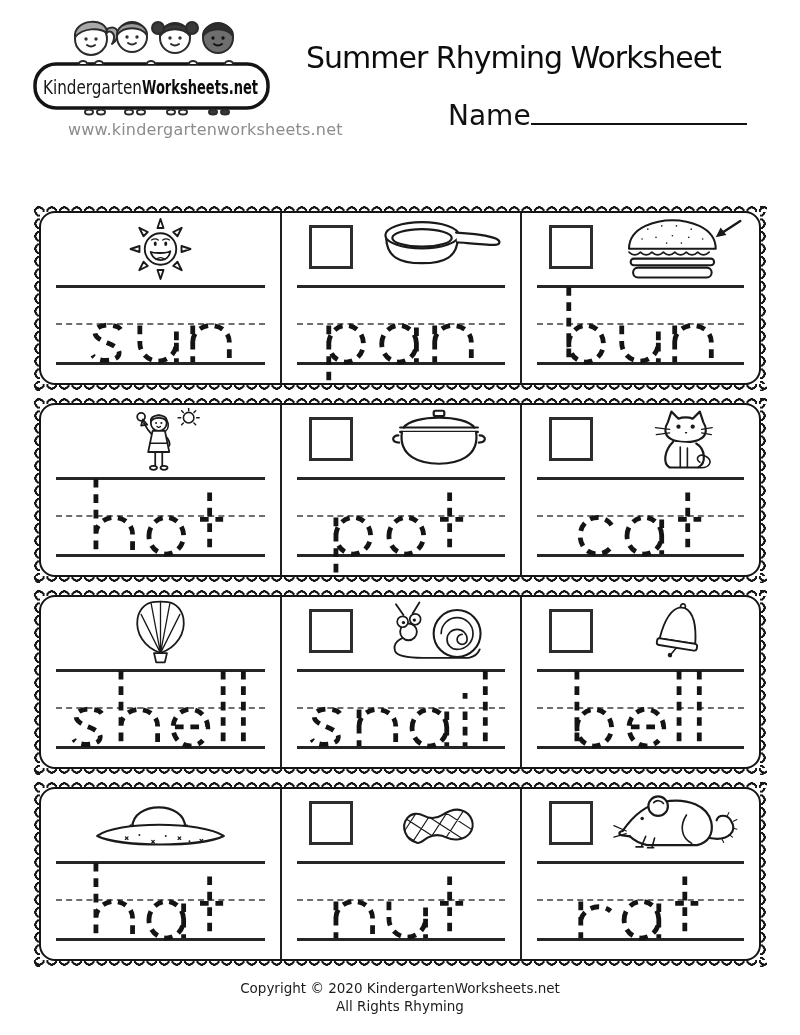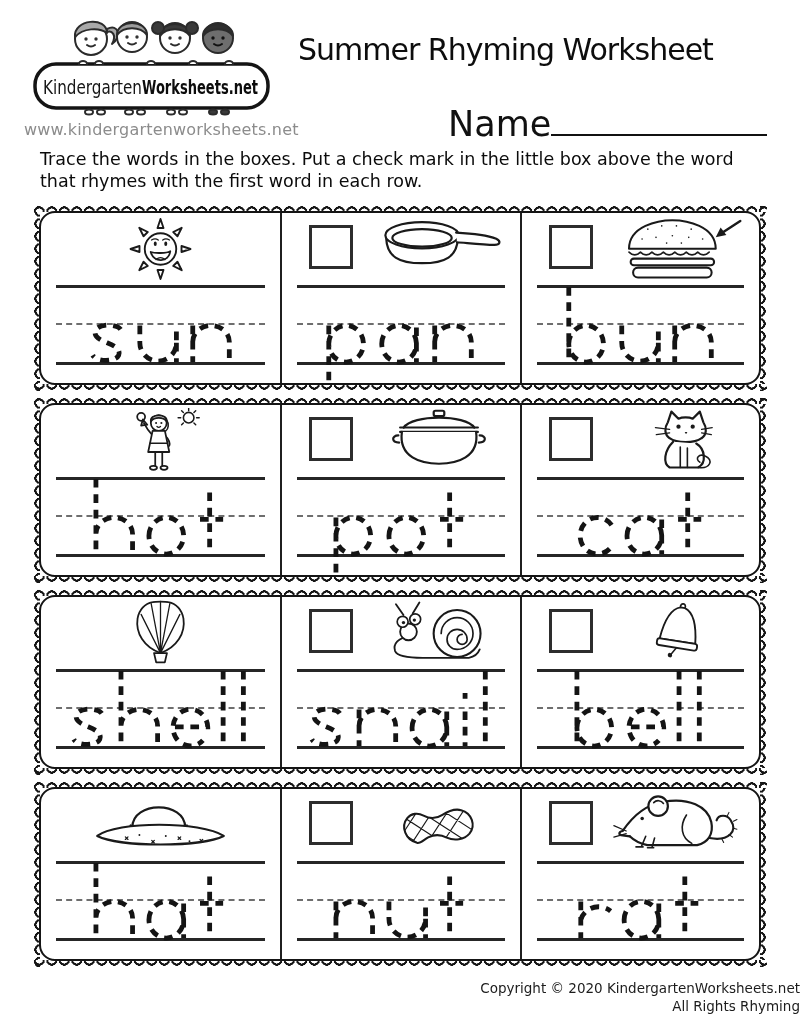--- a/index.html
+++ b/index.html
@@ -1,23 +1,23 @@
 <!DOCTYPE html>
 <html><head>
 <meta charset="utf-8">
 <style>
   html,body{margin:0;padding:0;background:#fff;}
   .page{position:relative;width:800px;height:1035px;background:#fff;overflow:hidden;
         font-family:"DejaVu Sans",sans-serif;color:#111;}
   
   .logo-block{position:absolute;left:24px;top:6px;width:250px;text-align:right;}
-  .logo-url{color:#8c8c8c;font-size:16px;margin-top:0;letter-spacing:.2px;}
-  .page-title{position:absolute;left:290px;top:24px;margin:8px;font-size:30px;font-weight:400;
+  .logo-url{color:#8c8c8c;font-size:16px;margin-top:0;letter-spacing:.2px;margin-left:44px;}
+  .page-title{position:absolute;left:290px;top:24px;margin:16px;font-size:30px;font-weight:400;
               letter-spacing:-1px;color:#0d0d0d;white-space:nowrap;}
-  .name-row{position:absolute;left:448px;top:104px;font-size:35px;white-space:nowrap;}
+  .name-row{position:absolute;left:448px;top:93px;font-size:28px;white-space:nowrap;}
   .name-line{display:inline-block;width:216px;height:30px;border-bottom:2px solid #111;}
   .instructions{position:absolute;left:40px;top:148px;width:726px;margin:0;
                 font-size:17.5px;line-height:1.27;color:#0b0b0b;}
   
   .panels{position:absolute;left:33px;top:205px;width:734px;}
   .panel{position:relative;height:186px;margin-bottom:6px;
     background-image:
       radial-gradient(circle at 50% 100%, #fff 3.6px, #161616 3.6px 5.6px, rgba(0,0,0,0) 5.6px),
       radial-gradient(circle at 50% 0%,   #fff 3.6px, #161616 3.6px 5.6px, rgba(0,0,0,0) 5.6px),
       radial-gradient(circle at 100% 50%, #fff 3.6px, #161616 3.6px 5.6px, rgba(0,0,0,0) 5.6px),
@@ -34,21 +34,21 @@
     border:3px solid #2d2d2d;background:#fff;}
   .img-wrap{position:absolute;top:3px;left:0;right:0;height:70px;
     display:flex;justify-content:center;align-items:flex-start;}
   .has-box .img-wrap{left:76px;}
   .rule{position:absolute;left:15px;right:15px;}
   .rule.top{top:72px;border-top:3px solid #262626;}
   .rule.mid{top:110px;border-top:2px dashed #6e6e6e;}
   .rule.bot{top:149px;border-top:3px solid #262626;}
   .trace{position:absolute;top:72px;}
   
-  .footer{position:absolute;left:0;top:979px;width:800px;text-align:right;
+  .footer{position:absolute;left:0;top:979px;width:800px;text-align:center;
     font-size:13.5px;line-height:1.35;color:#1c1c1c;}
 </style>
 </head>
 <body>
 
 <div class="page">
 
   <div class="logo-block">
     <svg width="245" height="110" viewBox="0 0 245 110" fill="none" stroke="#2b2b2b" stroke-width="2" stroke-linecap="round" stroke-linejoin="round">
 
@@ -96,21 +96,20 @@
     </svg>
     <div class="logo-url">www.kindergartenworksheets.net</div>
   </div>
 
   <h1 class="page-title">Summer Rhyming Worksheet</h1>
 
   <div class="name-row">
     <span>Name</span><span class="name-line"></span>
   </div>
 
-  <p class="instructions">Trace the words in the boxes. Put a check mark in the little box above the word that rhymes with the first word in each row.</p>
 
   <main class="panels" id="panels">
       <div class="panel">
         <div class="panel-inner">
           <div class="cell">
             <div class="img-wrap">
               <svg width="75" height="66" viewBox="0 0 100 88" fill="none" stroke="#1a1a1a" stroke-width="2.5" stroke-linecap="round" stroke-linejoin="round">
                 <g>
                   <path d="M50,4 L46,16 L54,16 Z" fill="#fff" transform="rotate(0 50 44)"></path>
                   <path d="M50,4 L46,16 L54,16 Z" fill="#fff" transform="rotate(45 50 44)"></path>

